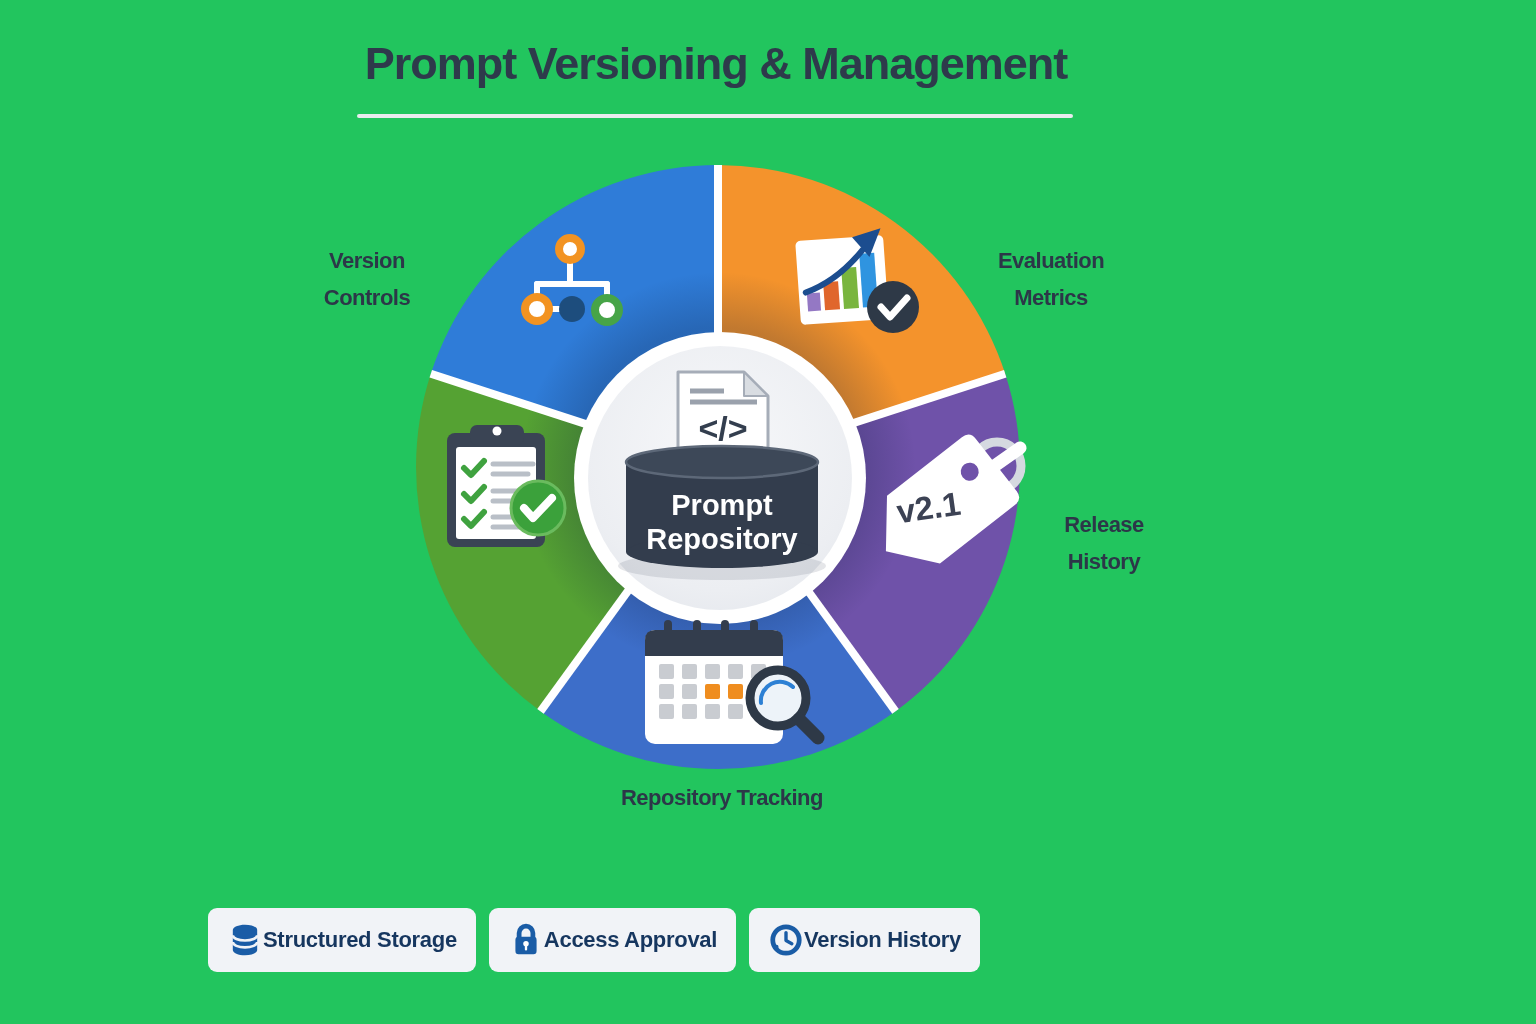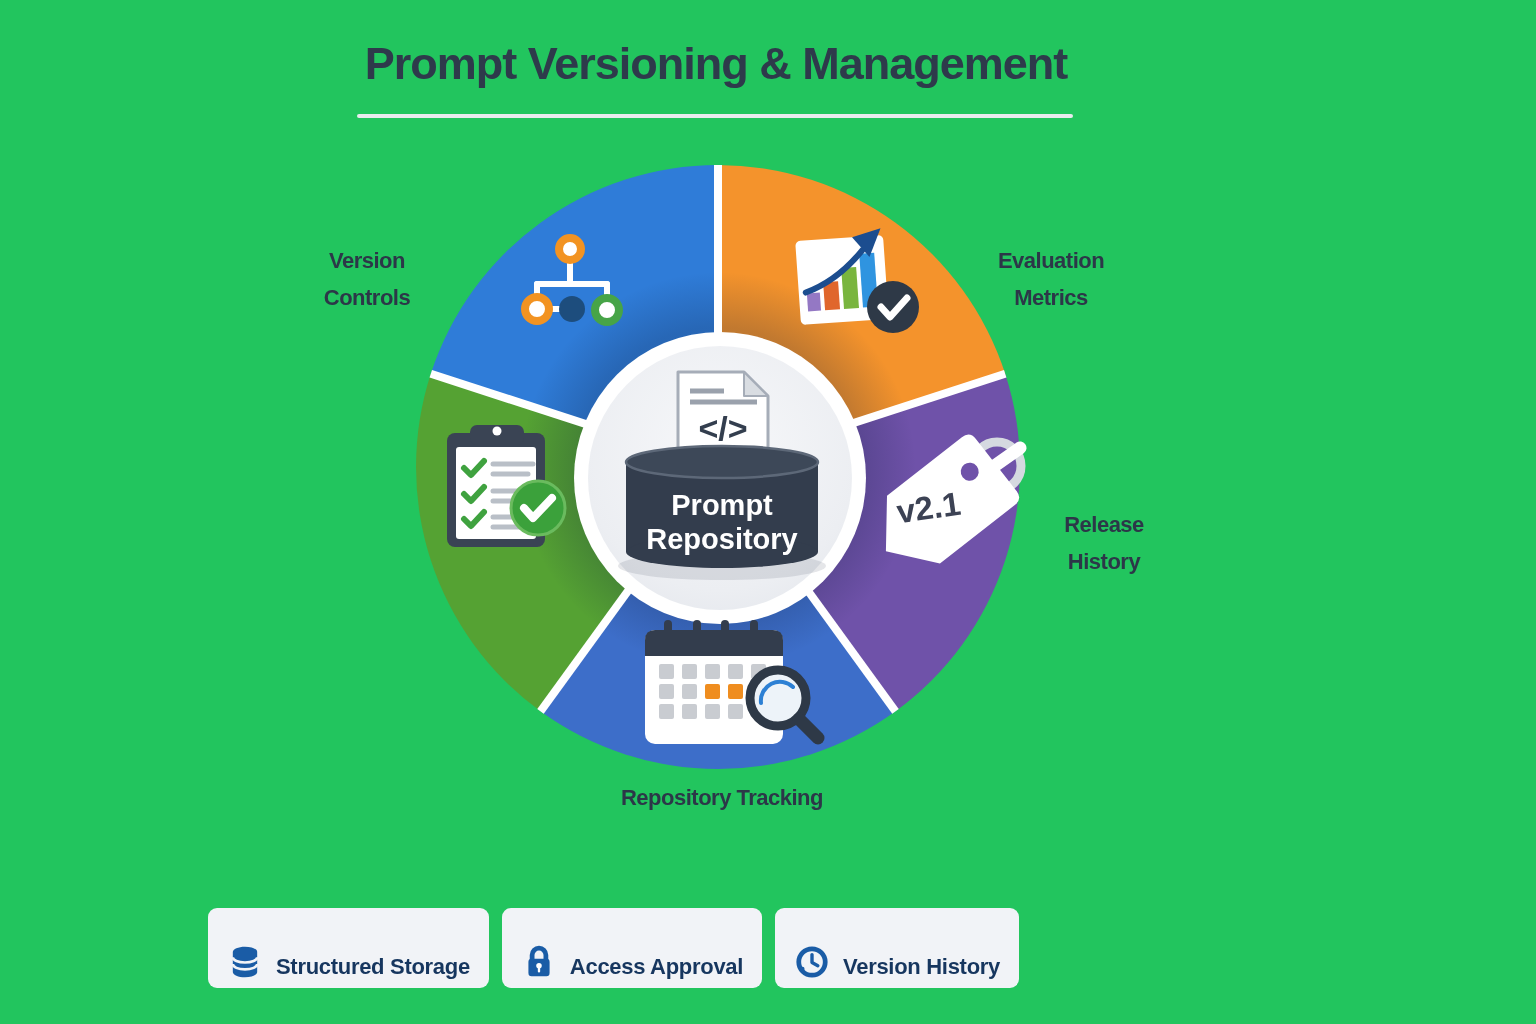--- a/index.html
+++ b/index.html
@@ -21,21 +21,21 @@
   }
   .lbl-version{left:257px;top:242px;width:220px;}
   .lbl-eval{left:941px;top:242px;width:220px;}
   .lbl-review{left:211px;top:454px;width:220px;}
   .lbl-release{left:994px;top:474px;width:220px;margin-top:32px;}
   .lbl-history{left:552px;top:779px;width:340px;}
   .badge-row{
     position:absolute;left:208px;top:908px;display:flex;gap:13px;align-items:stretch;
   }
   .badge{
-    display:flex;align-items:flex-end;gap:13px;height:64px;padding:8px 19px;
+    display:flex;align-items:center;gap:0;height:64px;padding:0 19px;
     background:#f1f3f7;border-radius:9px;
   }
   .badge .label{
     font-size:22px;font-weight:700;color:#16365f;letter-spacing:-0.3px;white-space:nowrap;
   }
   .badge svg{display:block;}
 </style>
 </head>
 <body>
 

